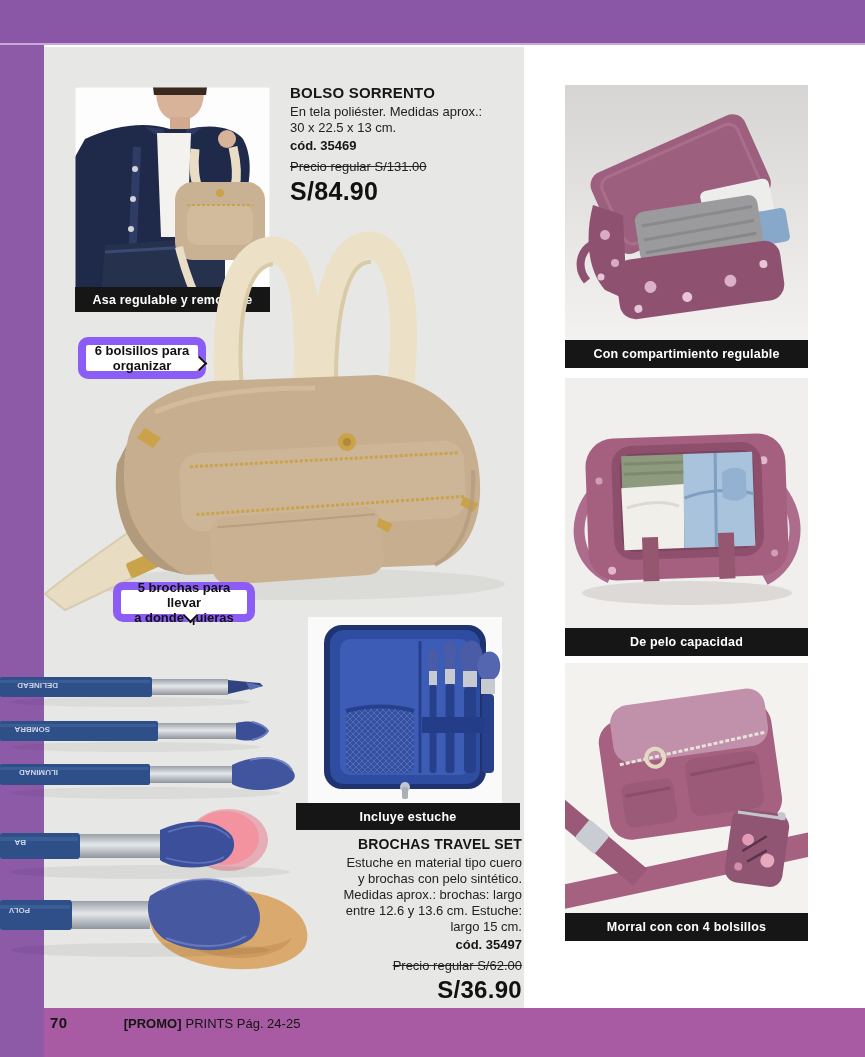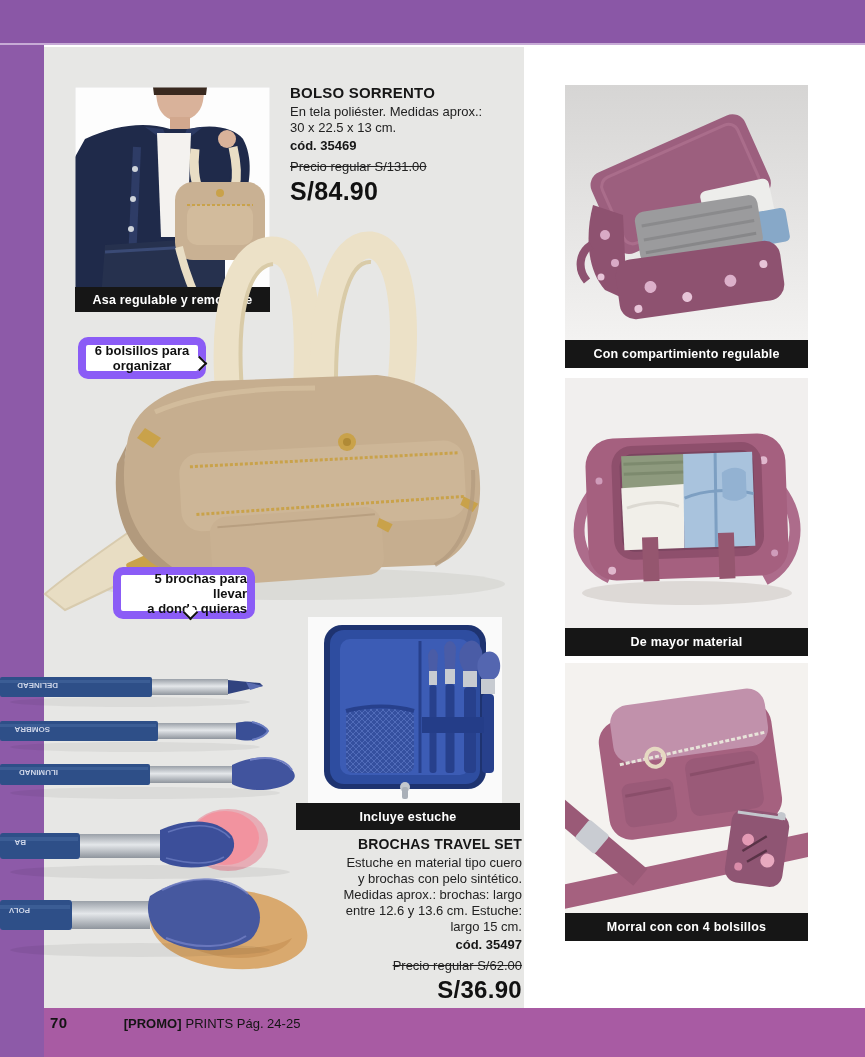--- a/index.html
+++ b/index.html
@@ -36,21 +36,21 @@
   .photo{position:absolute;overflow:hidden;}
   .model-photo{left:75px;top:87px;width:195px;height:225px;background:#fdfdfd;}
   .model-badge{position:absolute;left:0;bottom:0;width:100%;height:25px;}
   .case-photo{left:308px;top:617px;width:194px;height:186px;background:#fafafa;}
   .case-badge{position:absolute;left:296px;top:803px;width:224px;height:27px;}
 
   
   .bubble{position:absolute;background:#fff;border:8px solid #8b5cf6;border-radius:10px;display:flex;align-items:center;justify-content:center;text-align:center;font-weight:bold;font-size:13px;line-height:15px;color:#111;}
   .bubble-6{left:78px;top:337px;width:128px;height:42px;}
   .bubble-6 .tail{position:absolute;right:-7px;top:13px;width:11px;height:11px;background:#fff;border-top:2px solid #111;border-right:2px solid #111;transform:rotate(45deg);}
-  .bubble-5{left:113px;top:567px;width:142px;height:52px;text-align:right;}
+  .bubble-5{left:113px;top:582px;width:142px;height:40px;}
   .bubble-5 .tail{position:absolute;left:64px;bottom:-7px;width:11px;height:11px;background:#fff;border-bottom:2px solid #111;border-right:2px solid #111;transform:rotate(45deg);}
 
   
   .rc-item{position:absolute;left:565px;width:243px;}
   .rc-photo{width:243px;display:block;}
   .rc-badge{width:243px;height:28px;}
 
   svg{display:block;}
 </style>
 </head>
@@ -376,21 +376,21 @@
           <path d="M120,76 L189,76 L189,170 L118,170 Z" fill="#a9c3dd"></path>
           <path d="M152,76 L150,170 M120,120 C140,112 168,112 189,118" stroke="#7d9fc2" stroke-width="3" fill="none"></path>
           <path d="M158,96 C166,90 176,90 182,96 L182,120 C174,126 164,126 158,120 Z" fill="#93b2d2"></path>
 
           <rect x="76" y="158" width="16" height="44" fill="#95566f"></rect>
           <rect x="152" y="156" width="16" height="46" fill="#95566f"></rect>
         </g>
       </g>
     </svg>
     <div class="badge rc-badge">
-      <span>De mayor material</span>
+      <span>De pelo capacidad</span>
     </div>
   </div>
 
   <div class="rc-item" style="top:663px;">
     <svg class="rc-photo" width="243" height="250" viewBox="0 0 243 250">
       <rect width="243" height="250" fill="#f4f2ef"></rect>
       <g>
 
         <g transform="rotate(-12 120 208)">
             <rect x="-15" y="196" width="280" height="24" fill="#a5617f"></rect>

